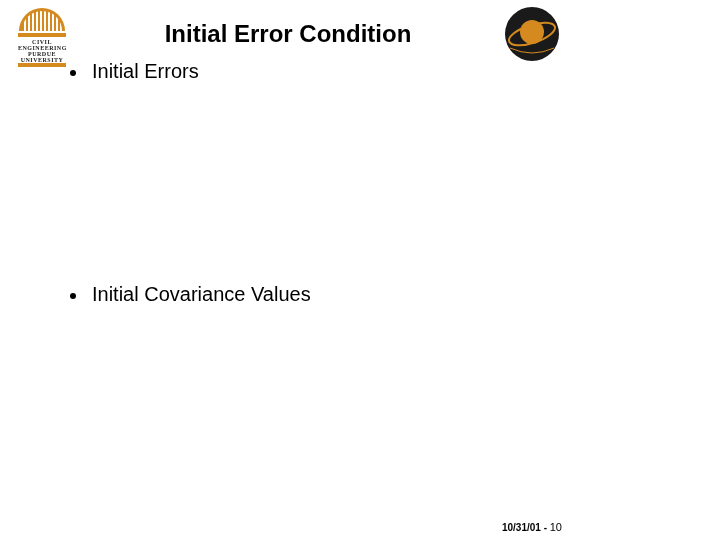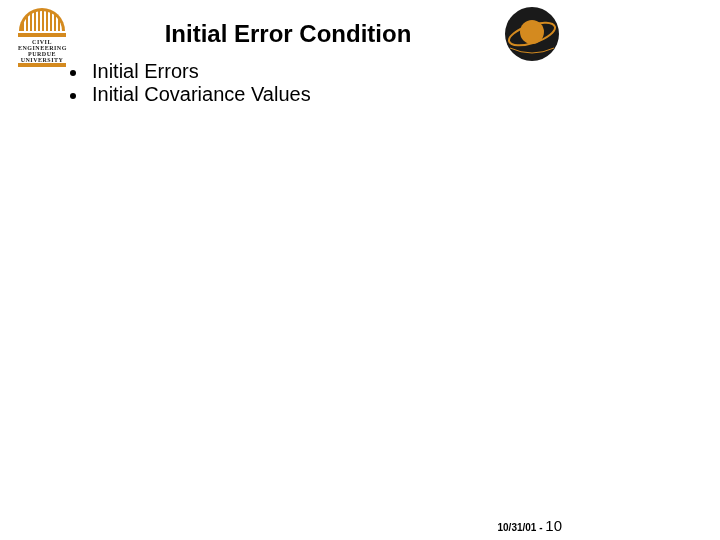--- a/index.html
+++ b/index.html
@@ -73,20 +73,21 @@
     position: absolute;
     top: 60px;
     left: 70px;
     right: 40px;
   }
   .bullet {
     font-size: 20px;
     color: #000;
     display: flex;
     align-items: flex-start;
+    margin-bottom: 200px;
   }
   .bullet:last-child {
     margin-bottom: 8px;
   }
   .bullet .dot {
     width: 6px;
     height: 6px;
     background: #000;
     border-radius: 50%;
     margin-top: 10px;
@@ -99,21 +100,21 @@
     right: 14px;
     font-size: 13px;
     color: #000;
     font-weight: bold;
   }
   .footer .date {
     font-size: 10px;
     font-weight: bold;
   }
   .footer .page {
-    font-size: 15px;
+    font-size: 11px;
     font-weight: normal;
   }
 </style>
 </head>
 <body>
 
 <div class="slide">
 
   <div class="logo-left">
     <div class="arch"></div>

